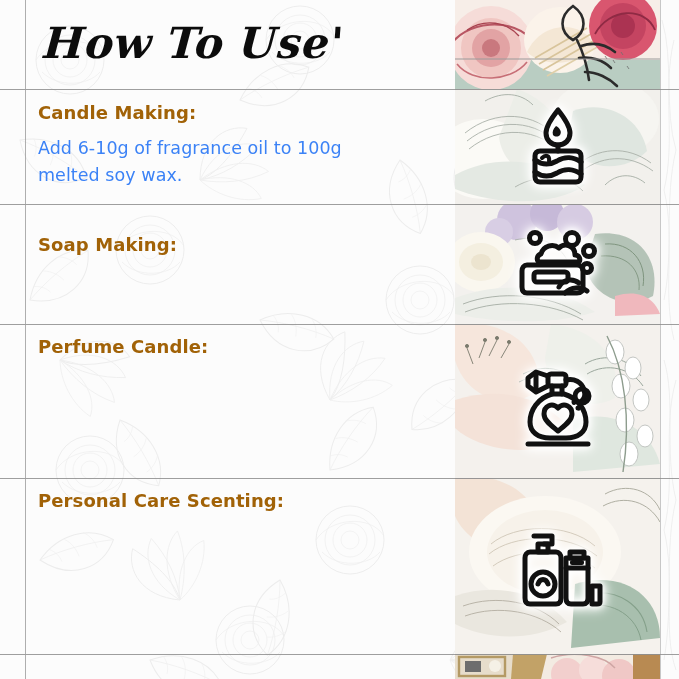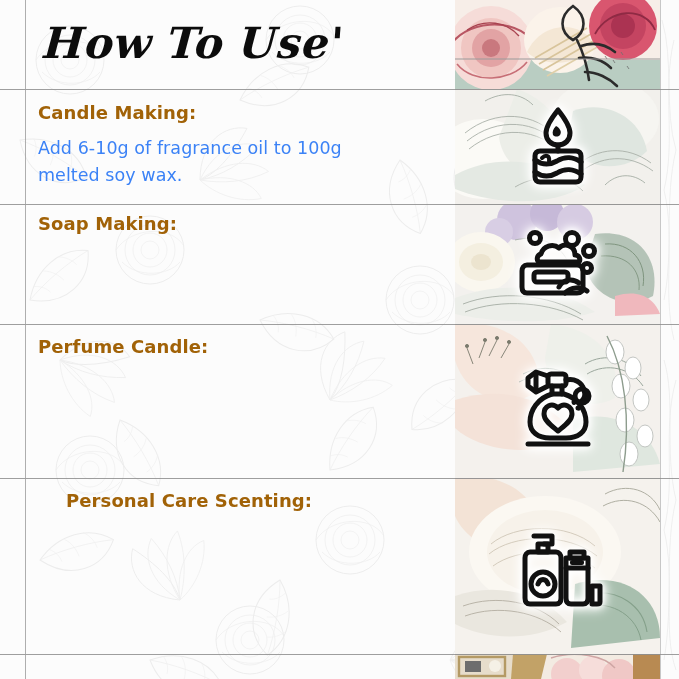--- a/index.html
+++ b/index.html
@@ -346,29 +346,29 @@
   <div class="vrule" style="top:655px;height:24px;"></div>
 
   <div class="title">How To Use'</div>
 
   <div class="section" style="top:100px;">
     <div class="sec-head">Candle Making:</div>
     <div class="sec-body">Add 6-10g of fragrance oil to 100g
 melted soy wax.</div>
   </div>
 
-  <div class="section" style="top:211px;">
+  <div class="section" style="top:232px;">
     <div class="sec-head">Soap Making:</div>
   </div>
 
   <div class="section" style="top:334px;">
     <div class="sec-head">Perfume Candle:</div>
   </div>
 
-  <div class="section" style="top:488px;margin-left:28px;">
+  <div class="section" style="top:488px;">
     <div class="sec-head">Personal Care Scenting:</div>
   </div>
 
   <div class="icon-wrap" style="left:455px;top:100px;height:92px;">
     <svg width="72" height="84" viewBox="0 0 72 84" aria-hidden="true">
       <g fill="none" stroke="#111" stroke-width="5" stroke-linecap="round" stroke-linejoin="round">
         <path d="M36 6 C 28 16 24 23 24 29 C 24 36 29 41 36 41 C 43 41 48 36 48 29 C 48 23 44 16 36 6 Z"></path>
         <path d="M36 41 L36 47"></path>
         <path d="M18 47 L54 47 C 57 47 59 49 59 52 L59 73 C 59 76 57 78 54 78 L18 78 C 15 78 13 76 13 73 L13 52 C 13 49 15 47 18 47 Z"></path>
         <path d="M13 56 C 20 61 28 61 35 57 C 43 52 52 53 59 58"></path>

